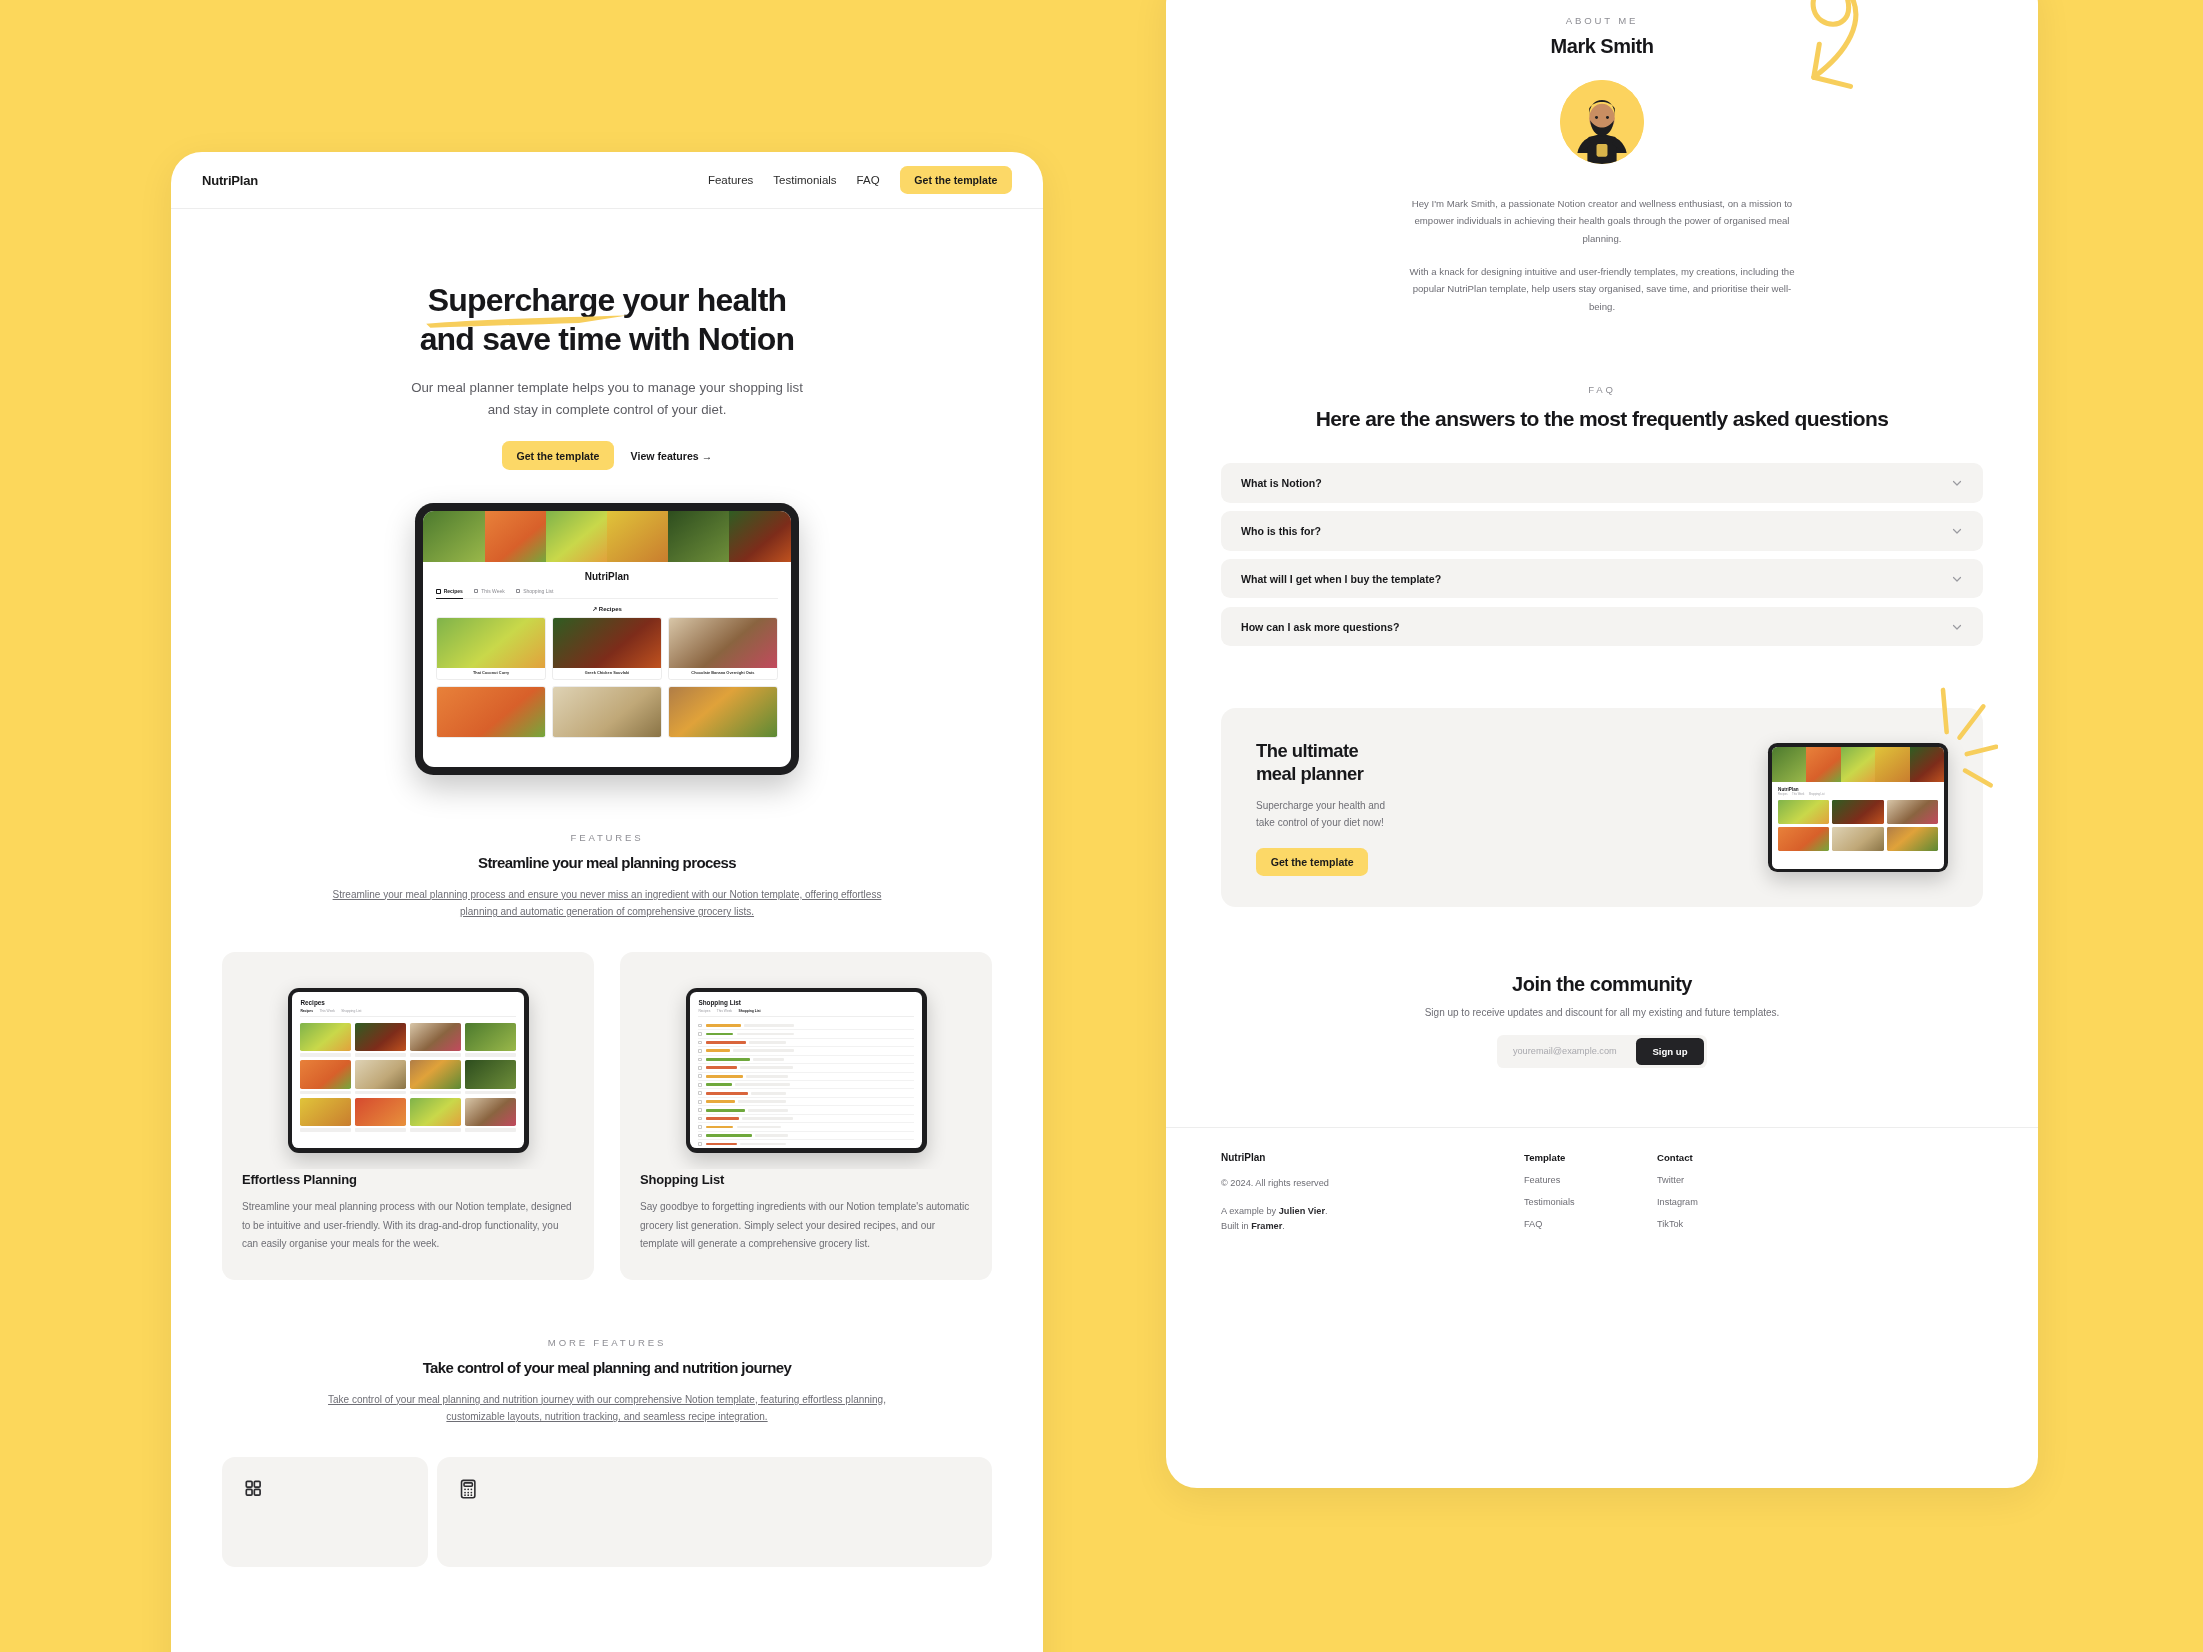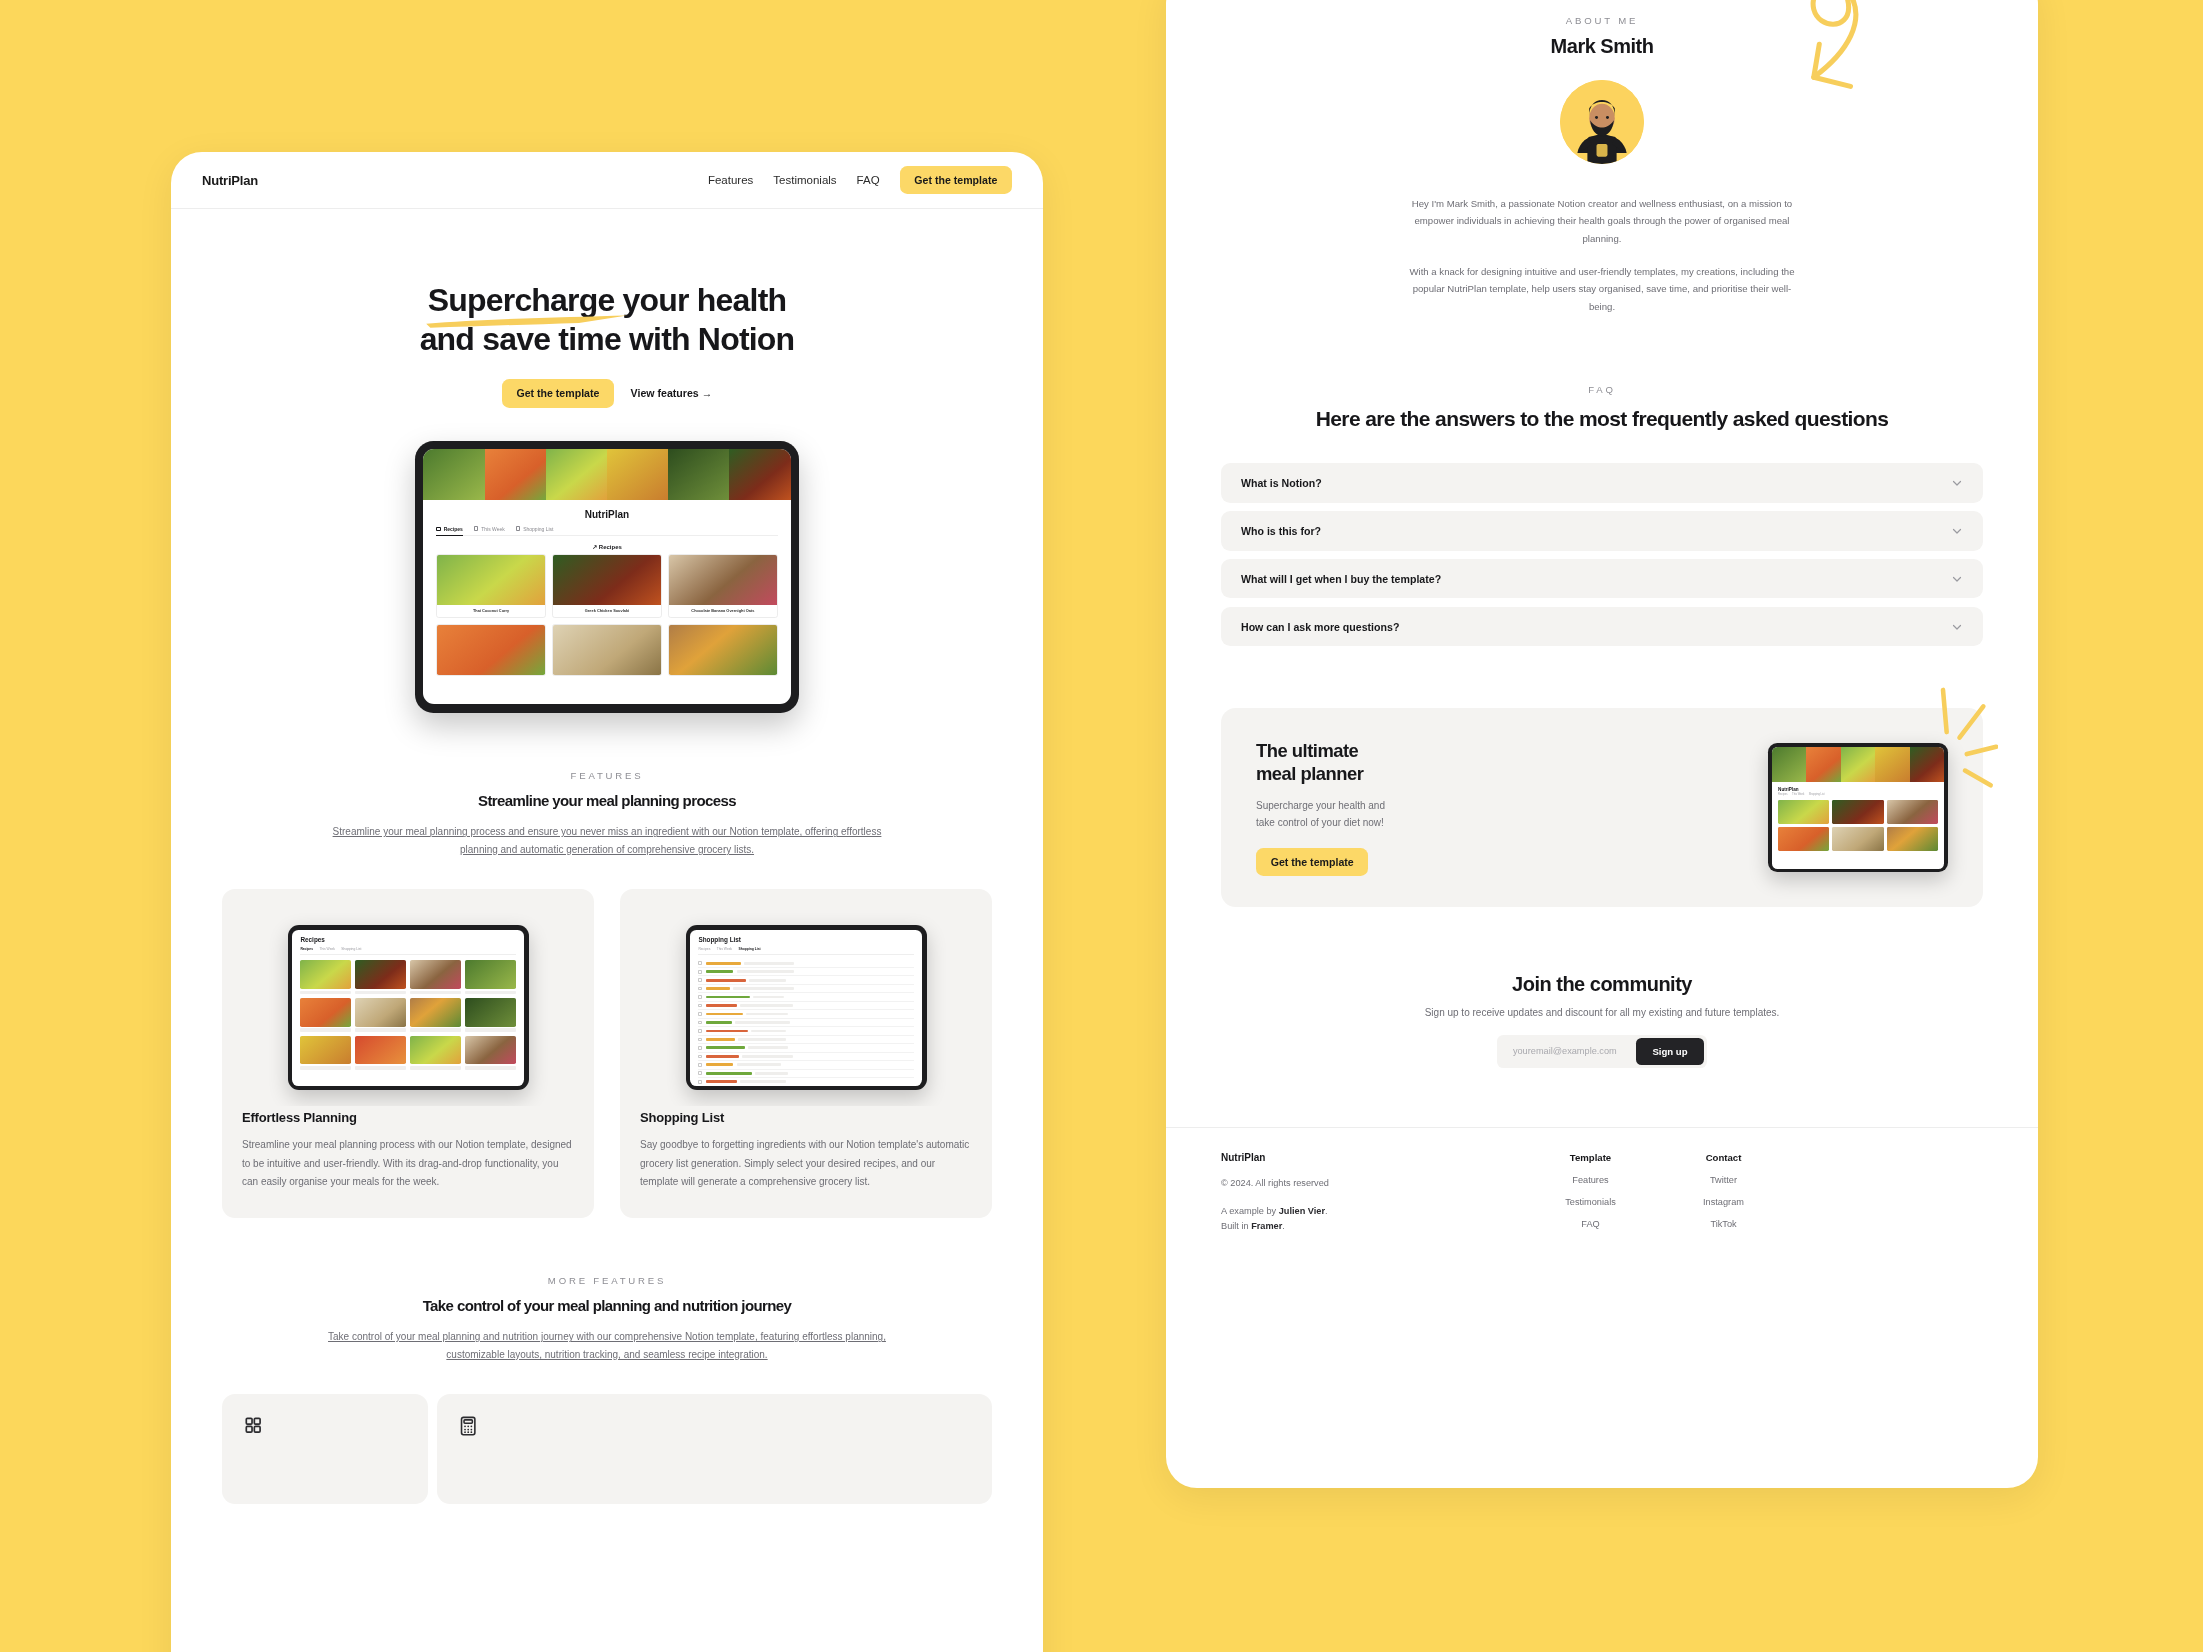--- a/index.html
+++ b/index.html
@@ -245,21 +245,21 @@
   .btn-dark { background: #232326; color: #fff; font-size: 9.6px; font-weight: 700;
               border: none; border-radius: 5.5px; padding: 8.3px 16.5px; font-family: inherit; }
 
   
   .footer { margin-top: 59px; border-top: 0.9px solid #ededed; padding: 24px 55px 31px;
             display: flex; }
   .f-brand { width: 303px; }
   .f-brand .ttl { font-size: 10px; font-weight: 700; color: #17171a; }
   .f-brand .ln { margin-top: 13px; font-size: 9.2px; color: #6e6e75; line-height: 1.6; }
   .f-brand .ln b { color: #2b2b2f; font-weight: 700; }
-  .f-col { width: 133px; text-align: center; }
+  .f-col { width: 133px; }
   .f-col .ttl { font-size: 9.6px; font-weight: 700; color: #17171a; }
   .f-col a { display: block; margin-top: 12px; font-size: 9.2px; color: #6e6e75; text-decoration: none; }
 </style>
 </head>
 <body style="background: rgb(252, 215, 91);">
 
 <div class="stage">
 
   <div class="panel panel-left">
 
@@ -276,20 +276,24 @@
     <div class="hero">
       <h1>
         <span class="hl">
           <span>Supercharge</span>
           <svg viewBox="0 0 200 20" preserveAspectRatio="none">
             <path d="M4 13 C60 7, 140 5, 196 3 L150 12 C100 14, 50 16, 8 18 Z" fill="#F7CE5C"></path>
           </svg>
         </span><span> your health</span><br>
         <span>and save time with Notion</span>
       </h1>
+      <p class="sub">
+        <span>Our meal planner template helps you to manage your shopping list</span><br>
+        <span>and stay in complete control of your diet.</span>
+      </p>
       <div class="hero-cta">
         <button class="btn-yellow">Get the template</button>
         <a class="link-arrow">View features →</a>
       </div>
 
       
       <div class="tablet">
         <div class="screen">
           <div class="foodstrip">
             <div class="f7"></div>

